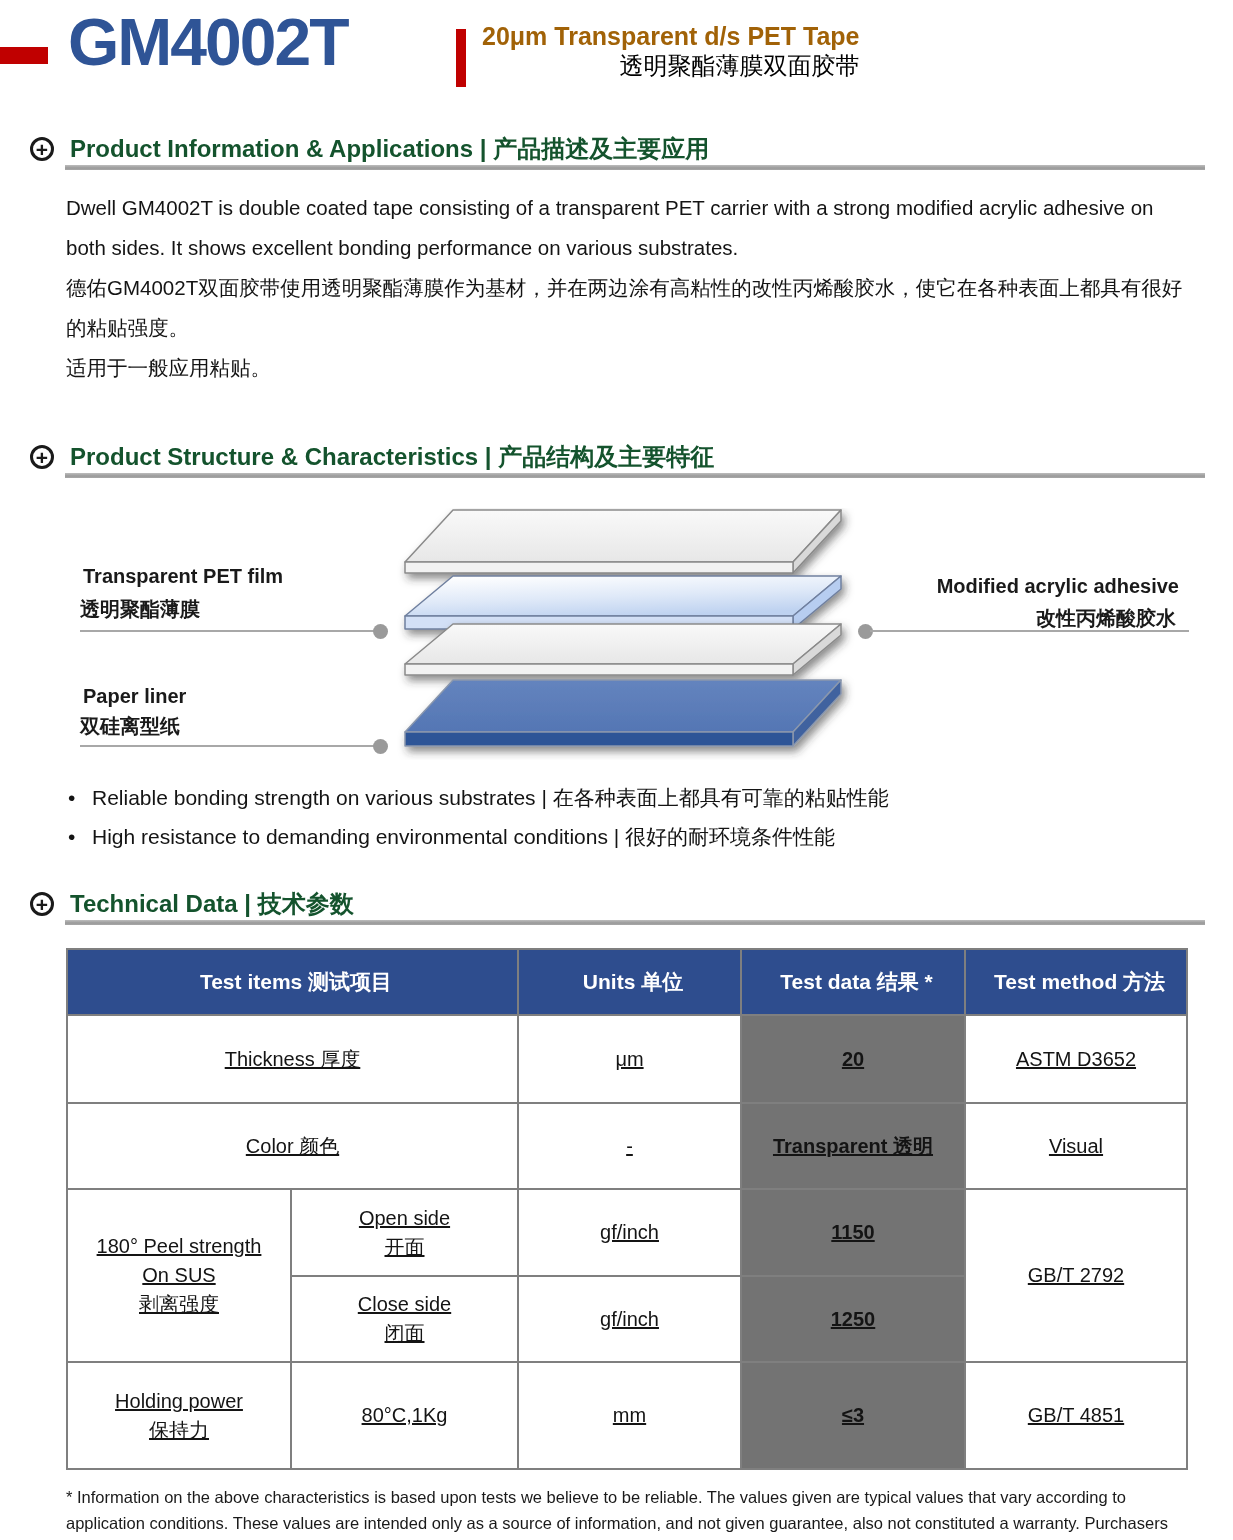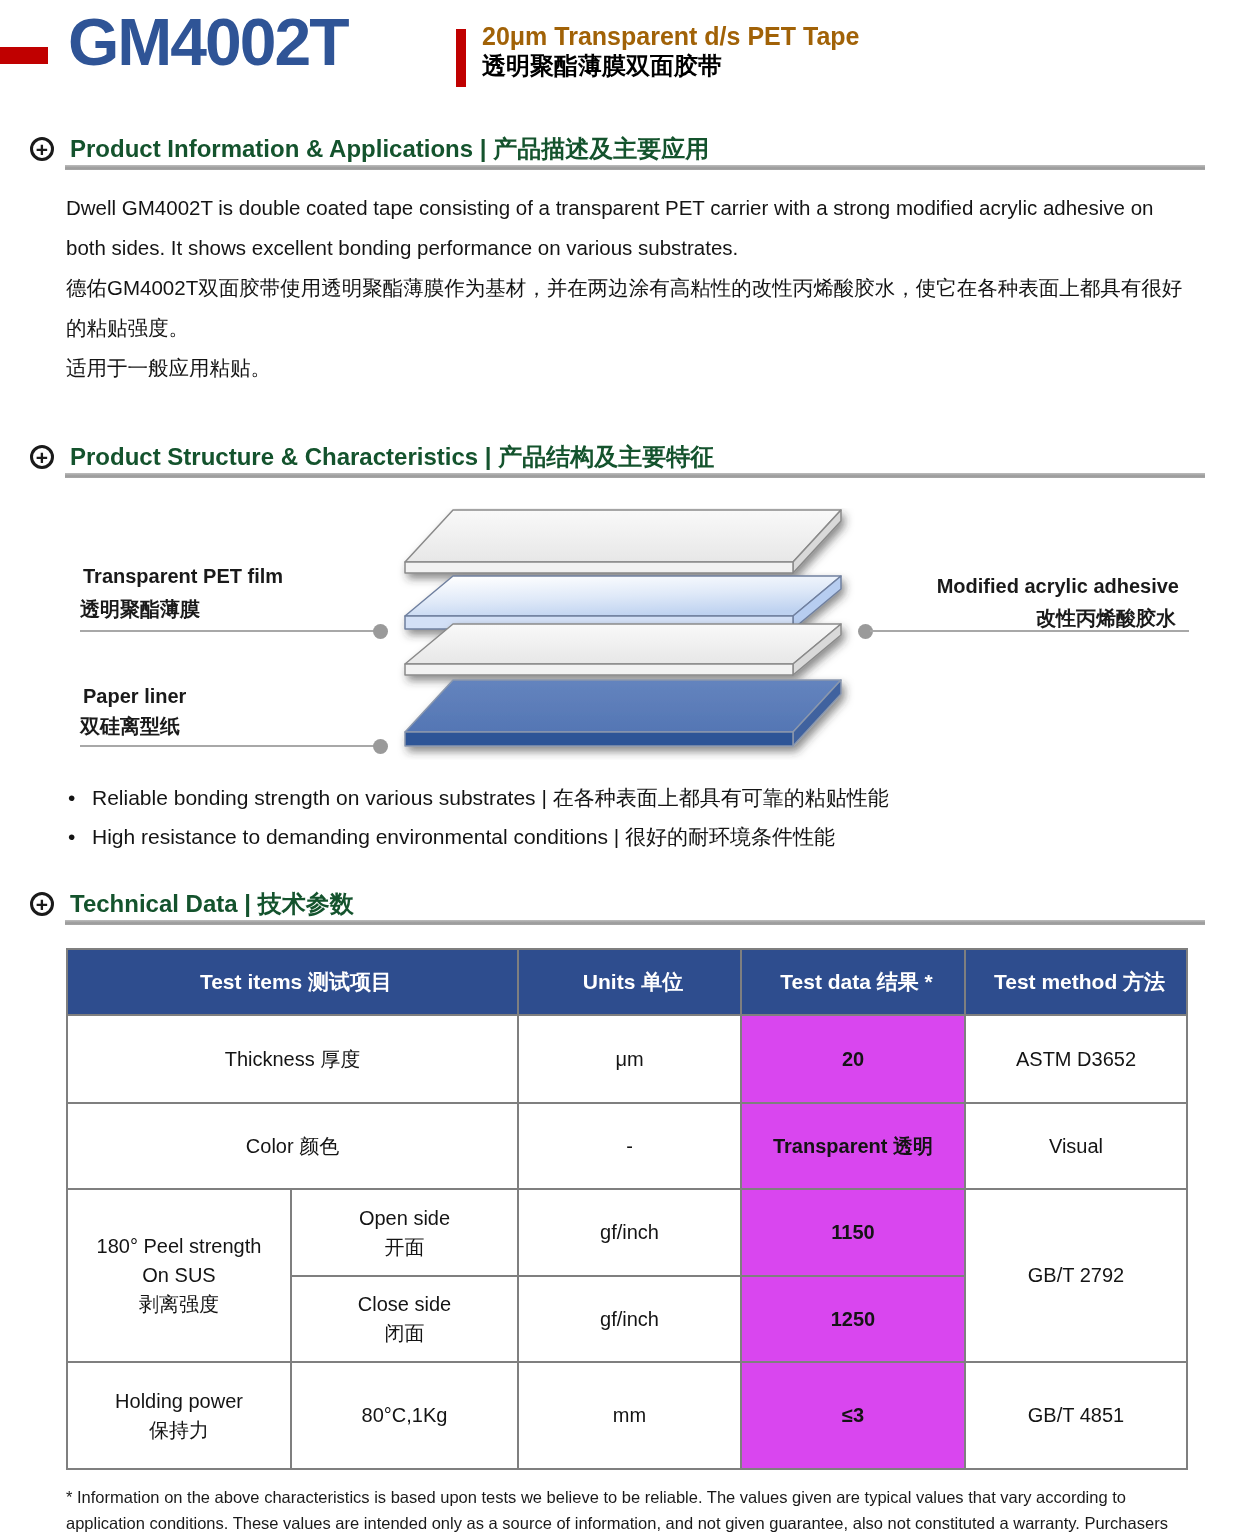--- a/index.html
+++ b/index.html
@@ -6,21 +6,21 @@
   html,body { background:#ffffff; }
   body { font-family:"Liberation Sans", sans-serif; color:#111; }
   .page { position:relative; width:1233px; height:1540px; background:#fff; overflow:hidden; }
 
   
   .red-dash { position:absolute; left:0; top:47px; width:48px; height:17px; background:#C00000; }
   .product-code { position:absolute; left:68px; top:8px; font-size:66px; font-weight:bold; color:#2F5496; letter-spacing:-2px; line-height:1.05; }
   .red-vbar { position:absolute; left:456px; top:29px; width:10px; height:58px; background:#C00000; }
   .subtitle { position:absolute; left:482px; top:22px; }
   .subtitle .en { font-size:25px; font-weight:bold; color:#a16207; line-height:1.18; }
-  .subtitle .zh { font-size:24px; font-weight:bold; color:#000; line-height:1.2; }
+  .subtitle .zh { font-size:24px; font-weight:normal; color:#000; line-height:1.2;text-align:right; }
 
   
   .section-head { position:absolute; left:30px; width:1180px; }
   .plus-icon { position:absolute; left:0; top:4px; width:24px; height:24px; border:3px solid #1a1a1a; border-radius:50%;
                display:flex; align-items:center; justify-content:center; font-size:21px; font-weight:bold; color:#1a1a1a; line-height:1; }
   .section-title { position:absolute; left:40px; top:0; font-size:24px; font-weight:bold; color:#14532d; white-space:nowrap; }
   .section-rule { position:absolute; left:35px; top:32px; width:1140px; height:5px;
                   background:linear-gradient(180deg,#bdbdbd 0%, #9a9a9a 60%, #a8a8a8 100%); }
 
   
@@ -37,22 +37,22 @@
   
   .bullets { position:absolute; left:66px; top:778px; width:1122px; list-style:none; }
   .bullets li { font-size:21px; line-height:39px; color:#141414; padding-left:26px; position:relative; }
   .bullets li::before { content:"•"; position:absolute; left:2px; top:0; color:#141414; }
 
   
   .tech-table { position:absolute; left:66px; top:948px; width:1120px; border-collapse:collapse; table-layout:fixed;
                 font-size:20px; color:#141414; text-align:center; }
   .tech-table th, .tech-table td { border:2.5px solid #7f7f7f; vertical-align:middle; padding:2px 6px; }
   .tech-table th { background:#2E4D8E; color:#ffffff; font-weight:bold; font-size:21px; height:66px;padding-left:13px; }
-  .tech-table td { background:#ffffff; }
-  .tech-table td.hl { background:#d946ef; font-weight:bold; }
+  .tech-table td { background:#ffffff;text-decoration:underline; }
+  .tech-table td.hl { background:#737373; font-weight:bold; }
   .pre { white-space:pre-line; line-height:1.45; }
   tr.r-thickness td { height:88px; }
   tr.r-color td { height:86px; }
   tr.r-open td { height:87px; }
   tr.r-close td { height:86px; }
   tr.r-hold td { height:107px; }
 
   
   .footnote { position:absolute; left:66px; top:1484px; width:1124px; font-size:16.5px; line-height:1.58; color:#1a1a1a; }
 </style>

